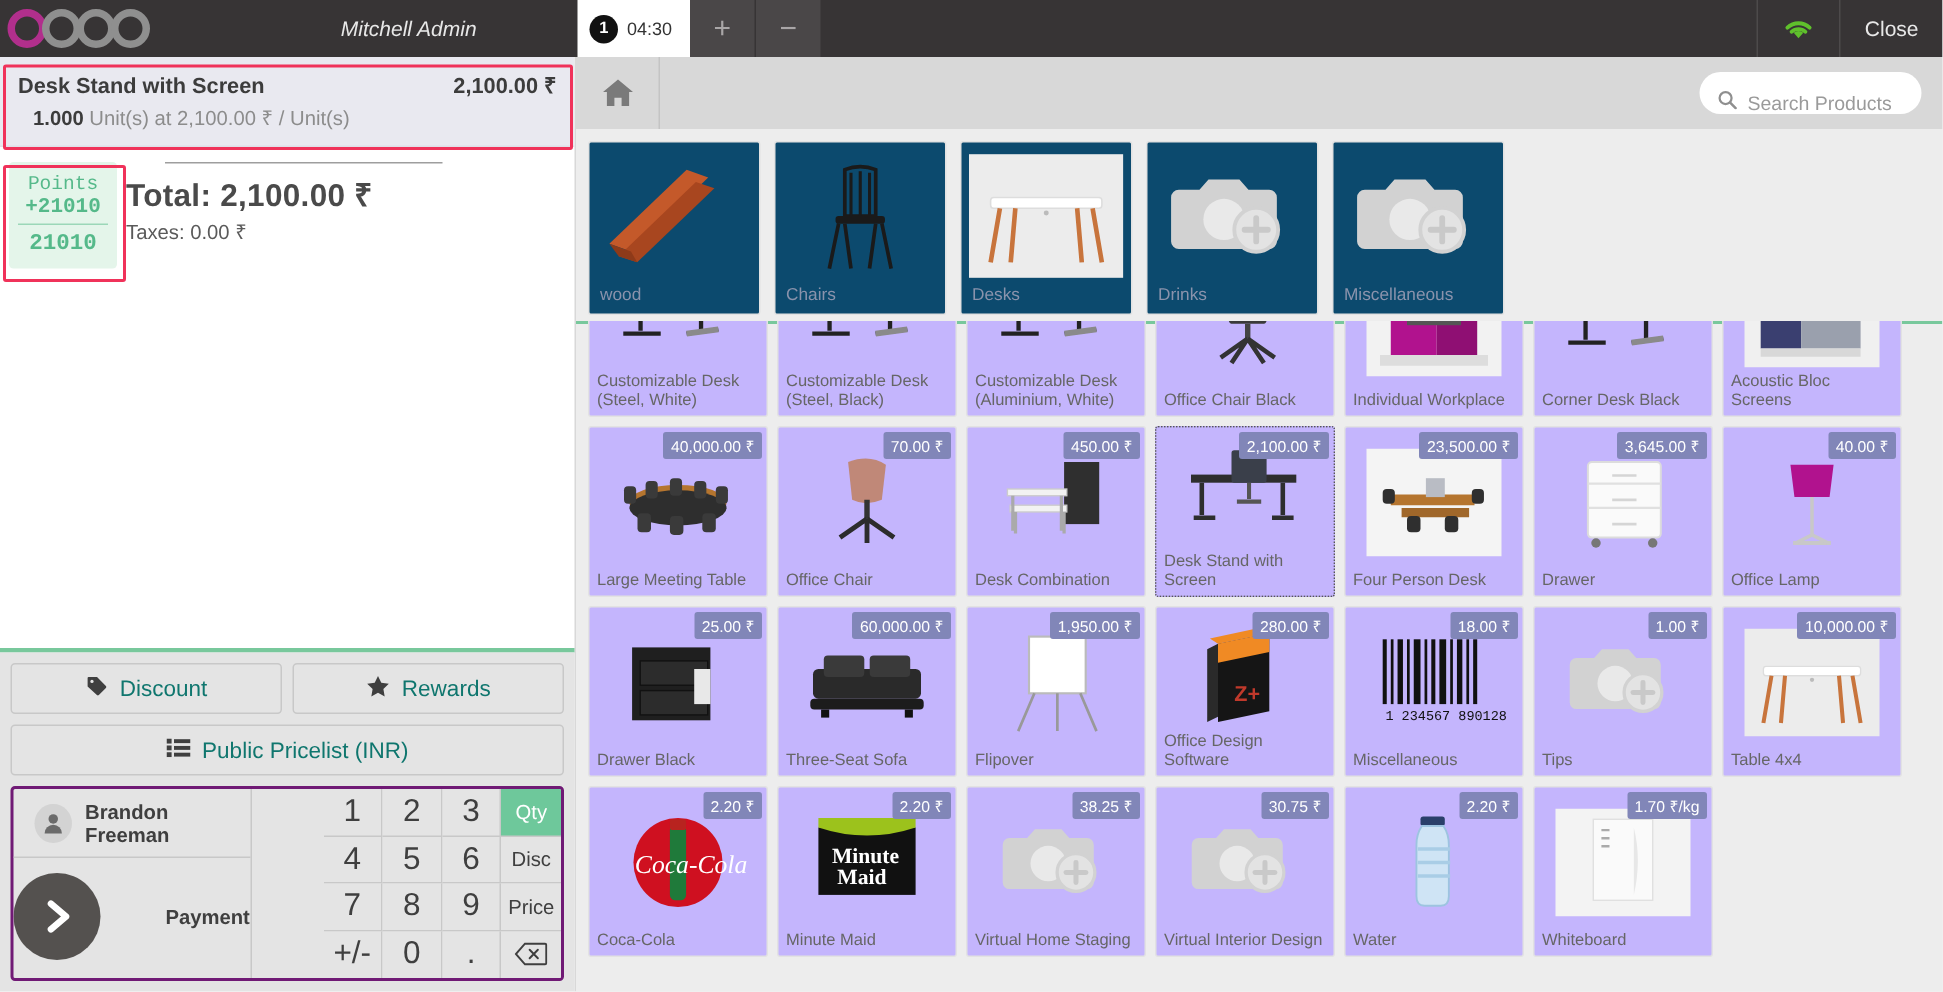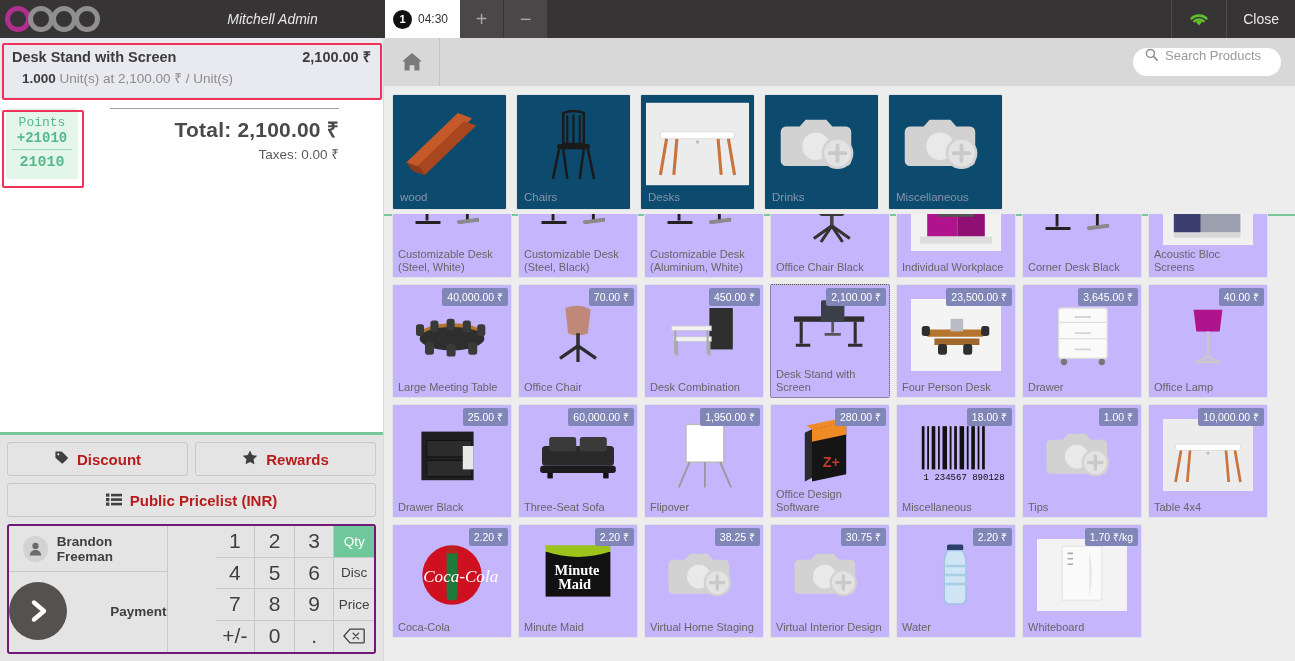--- a/index.html
+++ b/index.html
@@ -64,33 +64,33 @@
   .summary-row { display: flex; align-items: flex-start; padding: 10px 0 0 0; }
   .points-wrap { width: 84px; padding-left: 6px; }
   .points-box {
     background: #e4f5ea; border-radius: 3px; padding: 7px 6px 8px 6px;
     text-align: center; color: #55b98a; width: 72px; font-family: Liberation Mono, monospace;
   }
   .points-label { font-size: 13px; }
   .points-delta { font-size: 14px; font-weight: bold; padding-bottom: 3px; border-bottom: 1px solid #9bd7b8; }
   .points-total { font-size: 15px; font-weight: bold; padding-top: 4px; }
 
-  .totals { flex: 1 1 auto; padding-right: 44px; text-align: right; }
+  .totals { flex: 1 1 auto; padding-right: 88px; }
   .totals .rule { border-top: 1px solid #9e9e9e; margin: 0 0 6px 26px; }
   .total-line { font-size: 21px; font-weight: bold; color: #4a4a4a; letter-spacing: .2px; }
   .taxes-line { font-size: 13.5px; color: #5a5a5a; margin-top: 2px; }
 
   .green-sep { height: 3px; background: #78c89c; flex: 0 0 3px; }
 
   .controls { background: #e4e4e4; padding: 7px; flex: 0 0 auto; }
   .ctl-row { display: flex; gap: 7px; margin-bottom: 7px; }
   .ctl-btn {
     flex: 1 1 0; background: #e4e4e4; border: 1px solid #c8c8c8; border-radius: 3px;
     height: 34px; display: flex; align-items: center; justify-content: center; gap: 8px;
-    font-size: 15px; color: #b91c1c; font-weight: bold;
+    font-size: 15px; color: #0f766e;
   }
   .ctl-btn.wide { flex: 1 1 100%; }
 
   .padbox { display: flex; border: 2px solid #701a75; border-radius: 3px; overflow: hidden; background: #e4e4e4; gap: 48px; }
   .pad-left { width: 50%; display: flex; flex-direction: column; border-right: 1px solid #c8c8c8; }
   .cust-btn {
     height: 46px; display: flex; align-items: center; gap: 9px; padding-left: 14px;
     border-bottom: 1px solid #c8c8c8; font-size: 13.5px; font-weight: bold; color: #3f3f3f;
   }
   .cust-avatar {
@@ -120,21 +120,21 @@
 
   
   .rightpane { flex: 1 1 auto; display: flex; flex-direction: column; min-width: 0; background: #ededed; position: relative; }
   .prodhead {
     height: 48px; flex: 0 0 48px; background: #d8d8d8;
     display: flex; align-items: center; justify-content: space-between; padding-right: 14px;
   }
   .home-btn { width: 56px; height: 48px; display: flex; align-items: center; justify-content: center; border-right: 1px solid #c4c4c4; }
   .search-pill {
     background: #fff; border-radius: 16px; height: 28px; width: 148px;
-    display: flex; align-items: flex-start; gap: 7px; padding: 0 12px; color: #9a9a9a; font-size: 13px;
+    display: flex; align-items: flex-end; gap: 7px; padding: 0 12px; color: #9a9a9a; font-size: 13px;
   }
 
   .catrow { background: #ededed; padding: 8px 0 4px 8px; display: flex; gap: 9px; flex: 0 0 auto; }
   .cat-card { width: 115px; background: #0c4a6e; border: 1px solid #e2e2e2; border-radius: 2px; padding: 5px; }
   .cat-img { height: 88px; display: flex; align-items: center; justify-content: center; overflow: hidden; }
   .cat-img svg, .cat-img .ph { max-height: 88px; }
   .cat-label { font-size: 11.5px; color: #8a93ac; padding: 3px 0 1px 2px; white-space: nowrap; overflow: hidden; }
 
   .prodgrid-wrap { flex: 1 1 auto; position: relative; overflow: hidden; }
   .green-line2 { height: 2px; background: #78c89c; }

